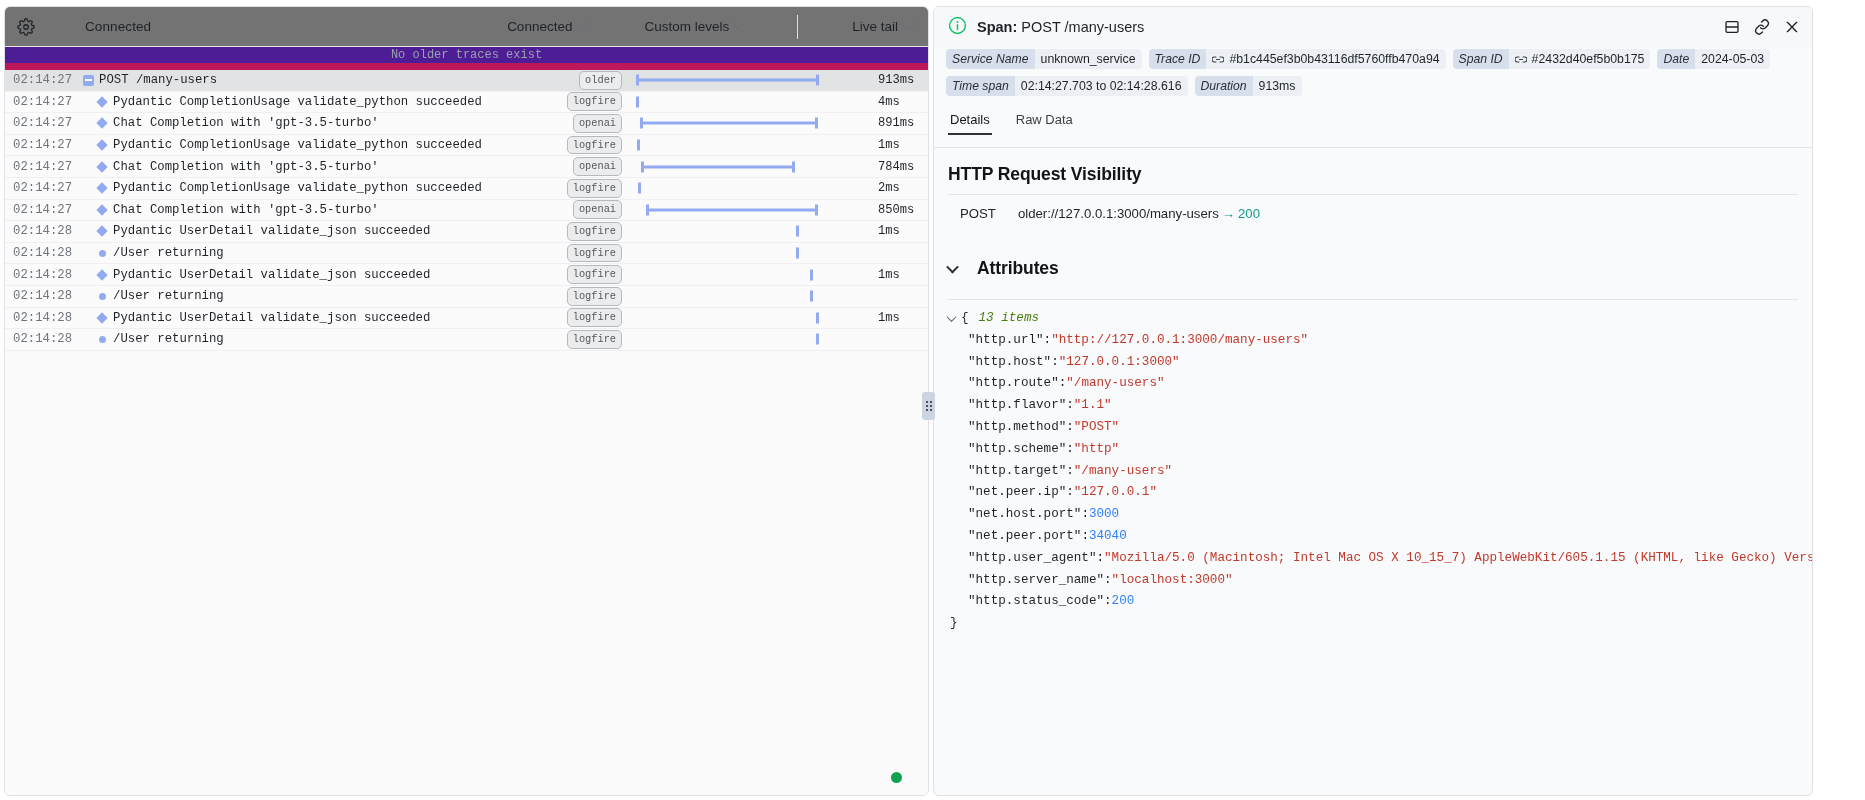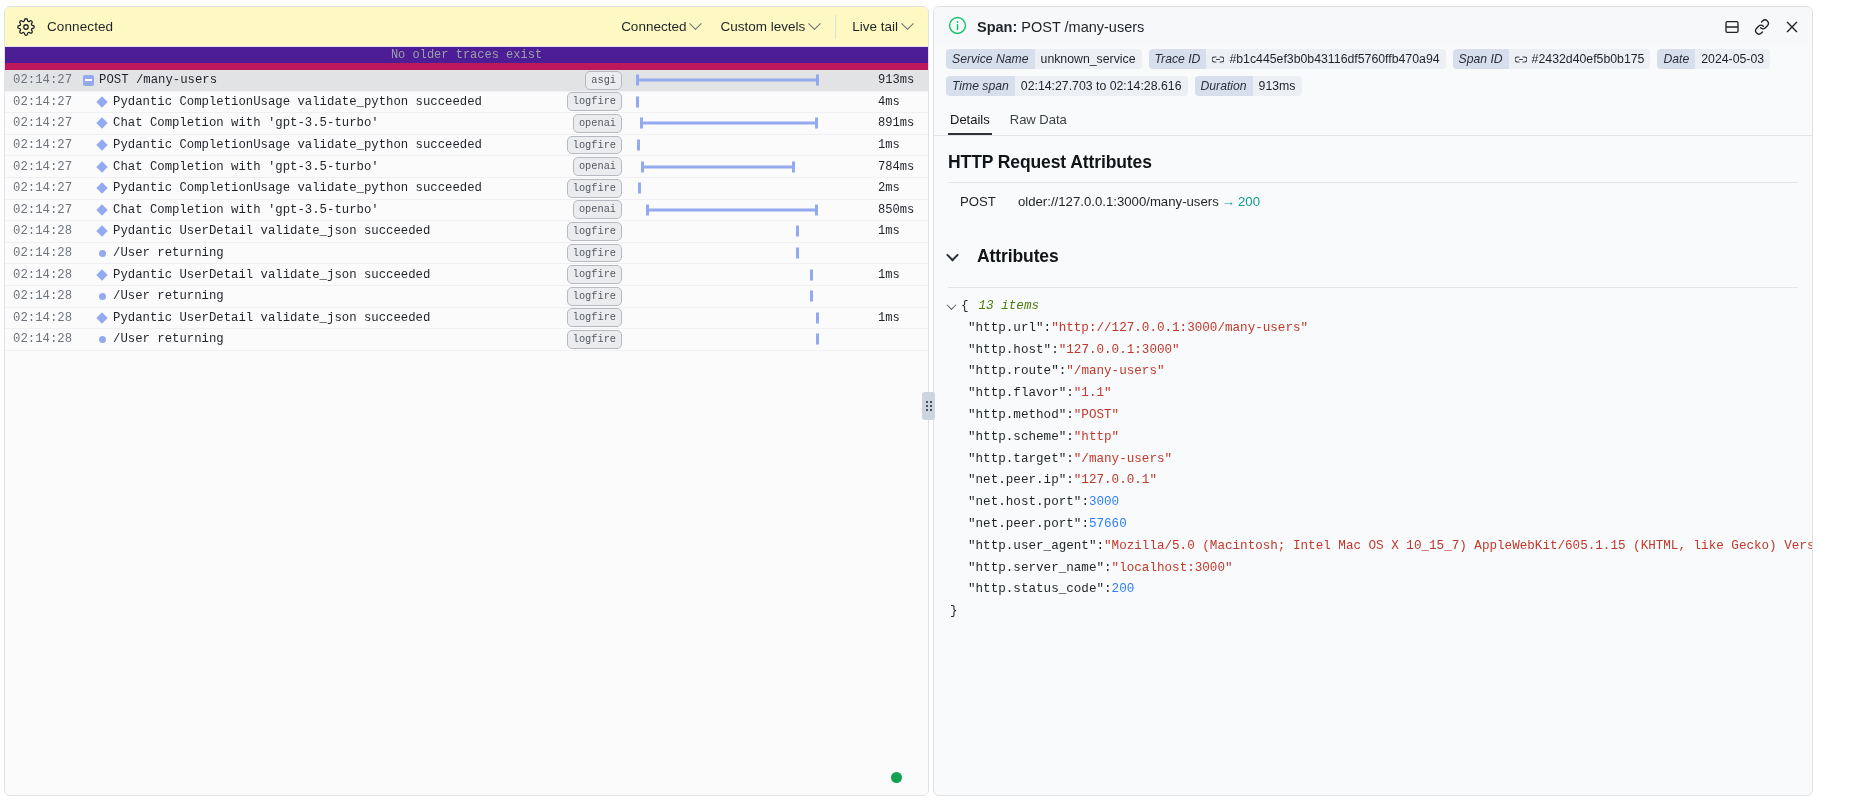--- a/index.html
+++ b/index.html
@@ -28,23 +28,24 @@
     display: flex;
     flex-direction: column;
     overflow: hidden;
     position: relative;
   }
   .lp-toolbar {
     height: 40px;
     min-height: 40px;
     display: flex;
     align-items: center;
-    background: #fef9c3;
+    background: #737373;
     border-bottom: 1px solid #e3e5e8;
     padding: 0 6px 0 12px;
+    gap: 38px;
   }
   .gear-icon { width: 18px; height: 18px; display:block; }
   .connected-label {
     font-size: 13.5px;
     color: #1f2328;
     margin-left: 12px;
     letter-spacing: .1px;
   }
   .tb-spacer { flex: 1; }
   .tb-btn {
@@ -258,22 +259,22 @@
     padding: 0 6px;
     height: 100%;
     display:flex; align-items:center; gap:5px;
     white-space: nowrap;
   }
   .link-ico { width: 12px; height: 9px; display:block; }
 
   .tabs-row {
     display: flex;
     align-items: flex-end;
-    padding: 8px 14px 0 14px;
-    gap: 16px;
+    padding: 8px 14px 12px 14px;
+    gap: 22px;
     border-bottom: 1px solid #e3e5e8;
   }
   .tab {
     font-size: 13px;
     color: #3c4148;
     padding: 4px 2px 6px 2px;
     cursor: pointer;
     border-bottom: 2px solid transparent;
   }
   .tab.active { color: #111418; border-bottom-color: #2f3338; }
@@ -372,21 +373,21 @@
     <div class="lp-nolder">No older traces exist</div>
 
     <div class="trace-list" id="trace-list">
         <div class="trace-row selected">
           <div class="tr-time">02:14:27</div>
           <div class="tr-marker" style="margin-left: 0px;">
             <i class="m-collapse"></i>
           </div>
           <div class="tr-label">POST /many-users</div>
           <div class="tr-badge-cell">
-            <span class="badge">asgi</span>
+            <span class="badge">older</span>
           </div>
           <div class="tr-bar-cell">
             <div class="bar" style="left: 10px; width: 183px;"></div>
           </div>
           <div class="tr-dur">913ms</div>
         </div>
         <div class="trace-row">
           <div class="tr-time">02:14:27</div>
           <div class="tr-marker" style="margin-left: 14px;">
             <i class="m-diamond"></i>
@@ -656,21 +657,21 @@
         </div>
       </div>
 
     <div class="tabs-row" id="tabs-row">
         <div class="tab active">Details</div>
         <div class="tab">Raw Data</div>
       </div>
 
     <div class="rp-body">
 
-      <div class="sec-title">HTTP Request Attributes</div>
+      <div class="sec-title">HTTP Request Visibility</div>
 
       <div class="req-line">
         <span class="req-method">POST</span>
         <span><span class="req-url">older://127.0.0.1:3000/many-users</span><span class="req-arrow">→</span><span class="req-status">200</span></span>
       </div>
 
       <div class="attr-head">
         <i class="chev-dn"></i>
         <h3>Attributes</h3>
       </div>
@@ -684,21 +685,21 @@
         <div id="json-rows">
             <div class="json-row"><span class="j-key">"http.url"</span><span class="j-colon">:</span><span class="j-str">"http://127.0.0.1:3000/many-users"</span></div>
             <div class="json-row"><span class="j-key">"http.host"</span><span class="j-colon">:</span><span class="j-str">"127.0.0.1:3000"</span></div>
             <div class="json-row"><span class="j-key">"http.route"</span><span class="j-colon">:</span><span class="j-str">"/many-users"</span></div>
             <div class="json-row"><span class="j-key">"http.flavor"</span><span class="j-colon">:</span><span class="j-str">"1.1"</span></div>
             <div class="json-row"><span class="j-key">"http.method"</span><span class="j-colon">:</span><span class="j-str">"POST"</span></div>
             <div class="json-row"><span class="j-key">"http.scheme"</span><span class="j-colon">:</span><span class="j-str">"http"</span></div>
             <div class="json-row"><span class="j-key">"http.target"</span><span class="j-colon">:</span><span class="j-str">"/many-users"</span></div>
             <div class="json-row"><span class="j-key">"net.peer.ip"</span><span class="j-colon">:</span><span class="j-str">"127.0.0.1"</span></div>
             <div class="json-row"><span class="j-key">"net.host.port"</span><span class="j-colon">:</span><span class="j-num">3000</span></div>
-            <div class="json-row"><span class="j-key">"net.peer.port"</span><span class="j-colon">:</span><span class="j-num">57660</span></div>
+            <div class="json-row"><span class="j-key">"net.peer.port"</span><span class="j-colon">:</span><span class="j-num">34040</span></div>
             <div class="json-row"><span class="j-key">"http.user_agent"</span><span class="j-colon">:</span><span class="j-str">"Mozilla/5.0 (Macintosh; Intel Mac OS X 10_15_7) AppleWebKit/605.1.15 (KHTML, like Gecko) Version/16...."</span></div>
             <div class="json-row"><span class="j-key">"http.server_name"</span><span class="j-colon">:</span><span class="j-str">"localhost:3000"</span></div>
             <div class="json-row"><span class="j-key">"http.status_code"</span><span class="j-colon">:</span><span class="j-num">200</span></div>
           </div>
         <div class="json-close">}</div>
       </div>
 
     </div>
   </div>
 </div>

